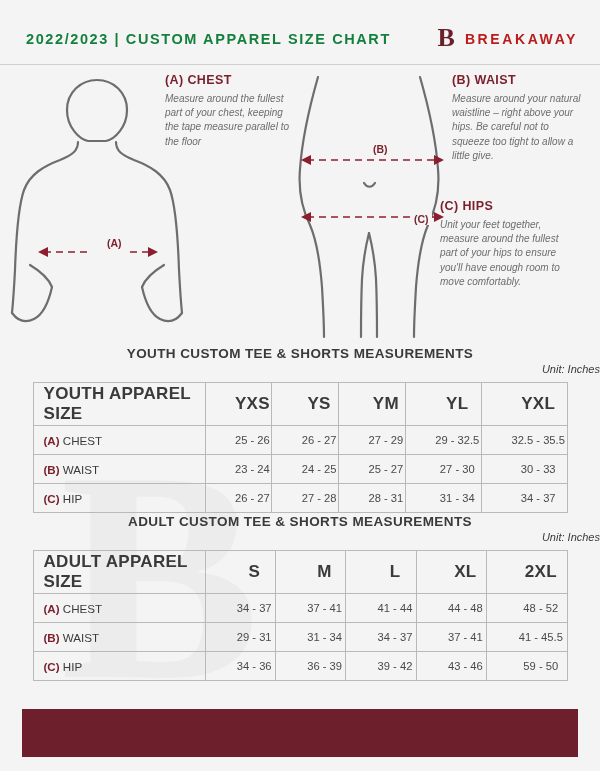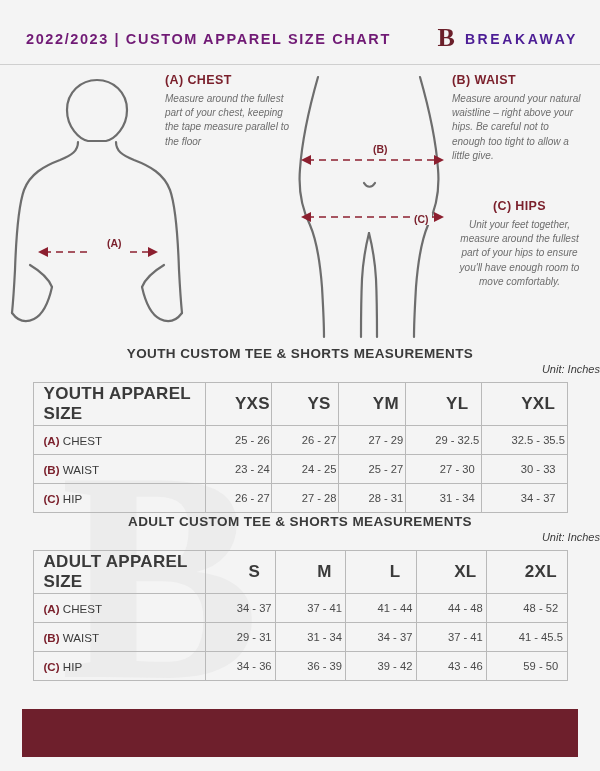--- a/index.html
+++ b/index.html
@@ -41,41 +41,41 @@
   .header {
     display: flex;
     align-items: center;
     justify-content: space-between;
     padding: 26px 22px 12px 26px;
   }
   .header-title {
     font-size: 14.5px;
     font-weight: bold;
     letter-spacing: 1.6px;
-    color: #701a75;
+    color: #15803d;
   }
   .brand {
     display: flex;
     align-items: center;
     gap: 10px;
   }
   .brand-mark {
     font-family: "Liberation Serif", serif;
     font-size: 26px;
     font-weight: bold;
     color: #6b1f2a;
     line-height: 1;
     position: relative;
     top: -1px;
   }
   .brand-name {
     font-size: 14px;
     font-weight: bold;
     letter-spacing: 2.6px;
-    color: #4c1d95;
+    color: #b91c1c;
   }
   .header-rule {
     height: 1px;
     background: #cfcfcf;
     margin: 0 0 0 0;
   }
 
   
   .figures {
     position: relative;
@@ -97,21 +97,21 @@
     margin-bottom: 5px;
   }
   .note-body {
     color: #6d6d6d;
     font-style: italic;
     font-size: 10px;
     line-height: 1.42;
   }
   .note-chest { left: 165px; top: 8px; width: 125px; }
   .note-waist { left: 452px; top: 8px; width: 132px; }
-  .note-hips  { left: 452px; top: 134px; width: 135px; text-align: center; }
+  .note-hips  { left: 440px; top: 134px; width: 135px; }
 
   
   .section {
     margin-top: 6px;
   }
   .table-title {
     text-align: center;
     font-size: 13.5px;
     font-weight: bold;
     letter-spacing: 0.4px;
@@ -258,21 +258,21 @@
       <div style="position:absolute;left:104px;top:172px;font-size:10.5px;font-weight:bold;color:#7a1f2b;background:#f4f4f4;padding:0 3px;">(A)</div>
       <div style="position:absolute;left:370px;top:78px;font-size:10.5px;font-weight:bold;color:#7a1f2b;background:#f4f4f4;padding:0 3px;">(B)</div>
       <div style="position:absolute;left:411px;top:148px;font-size:10.5px;font-weight:bold;color:#7a1f2b;background:#f4f4f4;padding:0 3px;">(C)</div>
 
       <div class="note note-chest">
         <div class="note-title">(A) CHEST</div>
         <div class="note-body">Measure around the fullest part of your chest, keeping the tape measure parallel to the floor</div>
       </div>
       <div class="note note-waist">
         <div class="note-title">(B) WAIST</div>
-        <div class="note-body">Measure around your natural waistline – right above your hips. Be careful not to enough too tight to allow a little give.</div>
+        <div class="note-body">Measure around your natural waistline – right above your hips. Be careful not to squeeze too tight to allow a little give.</div>
       </div>
       <div class="note note-hips">
         <div class="note-title">(C) HIPS</div>
         <div class="note-body">Unit your feet together, measure around the fullest part of your hips to ensure you'll have enough room to move comfortably.</div>
       </div>
     </div>
 
     <div class="section">
       <div class="table-title">YOUTH CUSTOM TEE &amp; SHORTS MEASUREMENTS</div>
       <div class="table-unit">Unit: Inches</div>

